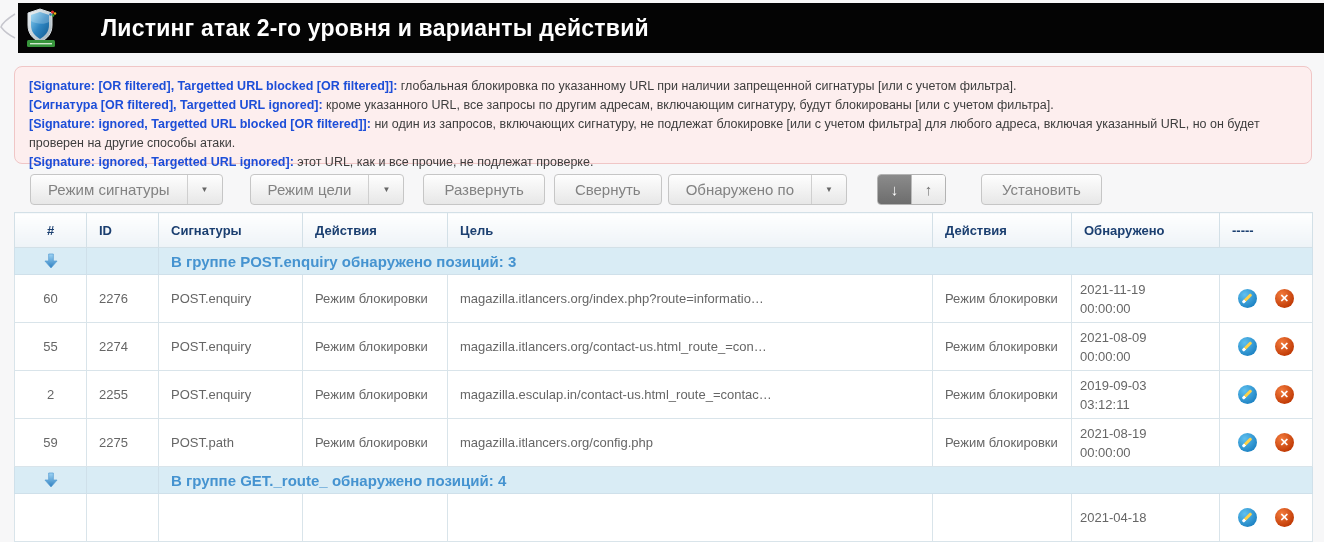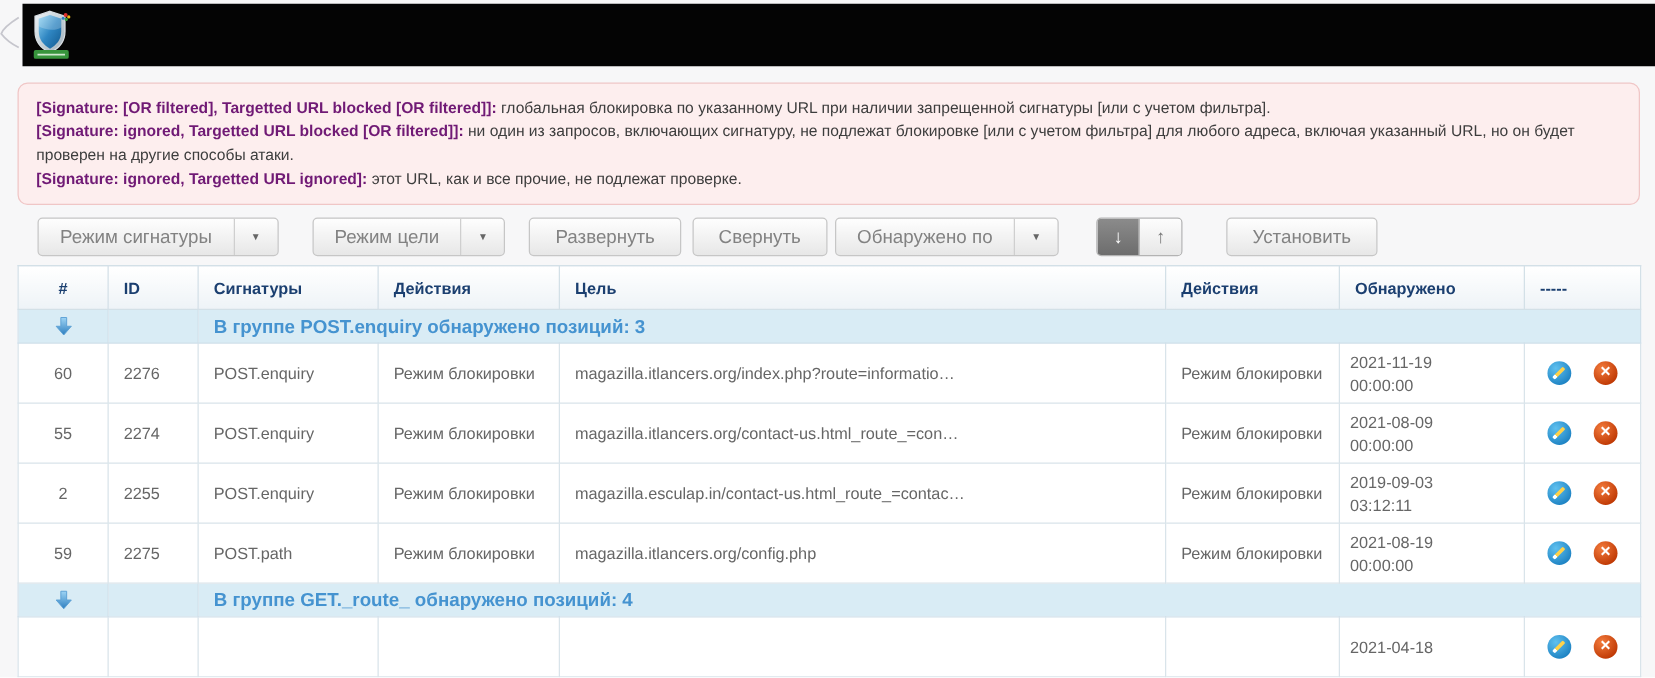--- a/index.html
+++ b/index.html
@@ -11,21 +11,21 @@
   .logo{margin-left:7px;width:32px;height:40px;flex:0 0 auto;}
   .page-title{margin:0 0 0 44px;color:#fff;font-size:23px;font-weight:bold;letter-spacing:.2px;white-space:nowrap;}
 
   
   .edge-artifact{position:absolute;left:0;top:12px;}
 
   
   .infobox{position:absolute;left:14px;top:66px;width:1268px;height:76px;background:#fdeeee;
            border:1px solid #f0c6c6;border-radius:8px;padding:10px 14px;
            font-size:12.5px;line-height:19px;color:#3d3d3d;}
-  .infobox b{color:#701a75;}
+  .infobox b{color:#1d4ed8;}
 
   
   .toolbar{position:absolute;left:30px;top:174px;height:31px;display:flex;align-items:center;}
   .btn{height:31px;box-sizing:border-box;border:1px solid #c6c6c6;border-radius:4px;
        background:linear-gradient(#fefefe,#e7e7e7);color:#828282;font-size:15px;
        display:flex;align-items:center;padding:0 20px;white-space:nowrap;cursor:default;}
   .split{display:flex;padding:0;}
   .split .main{padding:0 17px;display:flex;align-items:center;height:100%;}
   .split .arrow{width:34px;height:100%;border-left:1px solid #cfcfcf;display:flex;align-items:center;justify-content:center;}
   .chev{font-size:8px;color:#666;line-height:1;}
@@ -86,24 +86,26 @@
       <path d="M15 1 L27 5 V17 C27 26 22 31 15 34 C8 31 3 26 3 17 V5 Z" fill="url(#lgS)" stroke="#d8dee2" stroke-width="1"></path>
       <path d="M15 4 L24 7 V17 C24 24 20 28 15 31 C10 28 6 24 6 17 V7 Z" fill="url(#lgB)"></path>
       <path d="M15 4 L24 7 V14 C19 17 11 16 6 13 V7 Z" fill="#ffffff" opacity="0.22"></path>
       <rect x="2" y="32" width="28" height="7" rx="1.5" fill="#37953c"></rect>
       <rect x="5" y="35" width="22" height="1.4" fill="#cfe8cf"></rect>
       <circle cx="27.5" cy="4" r="1.6" fill="#e0312d"></circle>
       <circle cx="30" cy="5.5" r="1.3" fill="#f2b718"></circle>
       <circle cx="28" cy="7.5" r="1.3" fill="#3a9e3f"></circle>
       <circle cx="25.5" cy="6.5" r="1.2" fill="#2d7ec0"></circle>
     </svg>
+    <h1 class="page-title">Листинг атак 2-го уровня и варианты действий</h1>
   </header>
 
   <div class="infobox">
     <div class="info-line"><b>[Signature: [OR filtered], Targetted URL blocked [OR filtered]]:</b><span> глобальная блокировка по указанному URL при наличии запрещенной сигнатуры [или с учетом фильтра].</span></div>
+    <div class="info-line"><b>[Сигнатура [OR filtered], Targetted URL ignored]:</b><span> кроме указанного URL, все запросы по другим адресам, включающим сигнатуру, будут блокированы [или с учетом фильтра].</span></div>
     <div class="info-line"><b>[Signature: ignored, Targetted URL blocked [OR filtered]]:</b><span> ни один из запросов, включающих сигнатуру, не подлежат блокировке [или с учетом фильтра] для любого адреса, включая указанный URL, но он будет проверен на другие способы атаки.</span></div>
     <div class="info-line"><b>[Signature: ignored, Targetted URL ignored]:</b><span> этот URL, как и все прочие, не подлежат проверке.</span></div>
   </div>
 
   <div class="toolbar">
     <div class="btn split">
       <span class="main">Режим сигнатуры</span>
       <span class="arrow">
           <span class="chev">▼</span>
         </span>

